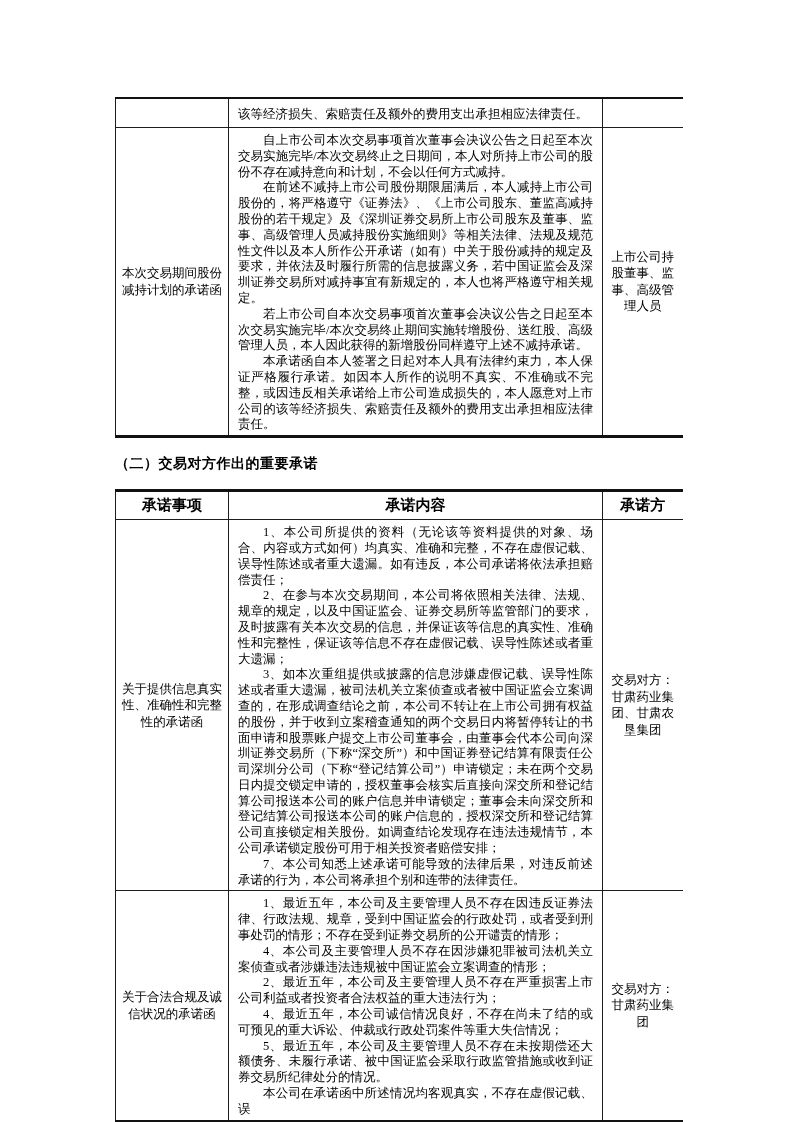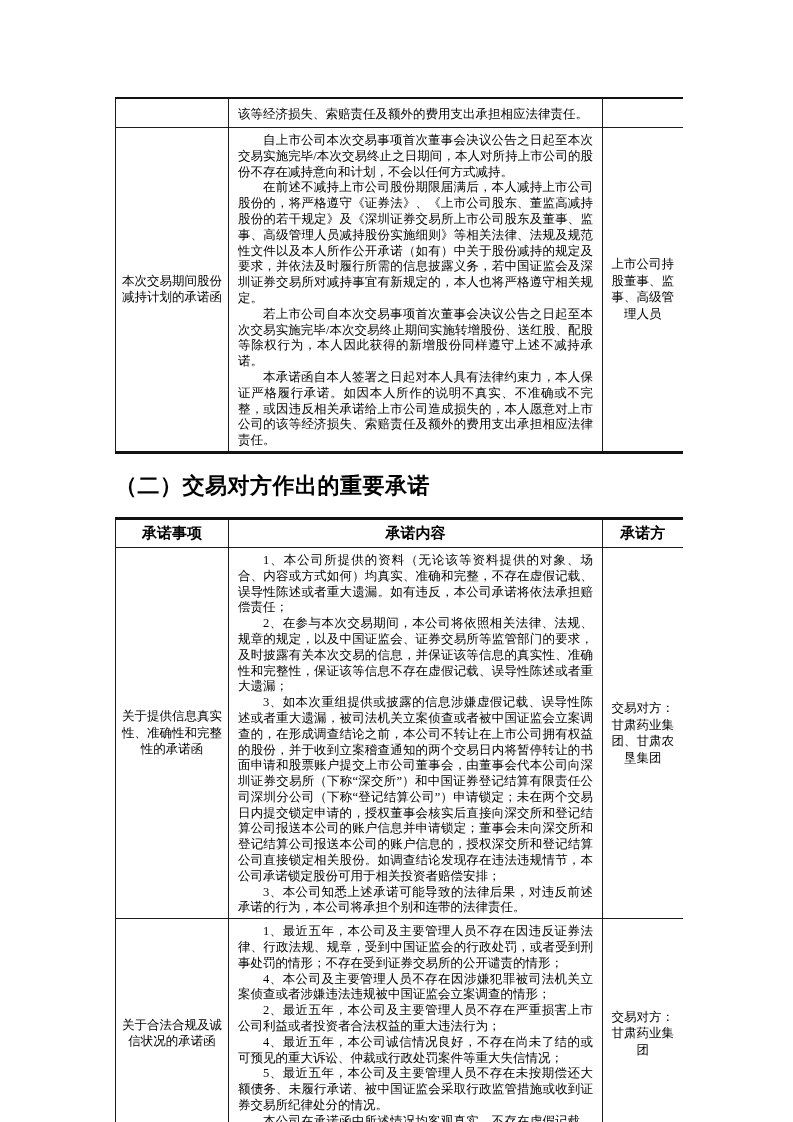--- a/index.html
+++ b/index.html
@@ -50,21 +50,21 @@
   }
   .doc-table th {
     font-weight:bold;
     text-align:center;
     height:29px;
     font-size:15px;
     padding:2px;
   }
   .section-heading {
     font-family:"Liberation Sans","DejaVu Sans",sans-serif;
-    font-size:22px;
+    font-size:14px;
     font-weight:700;
     letter-spacing:0.5px;
     margin:17px 0 16px 0;
     color:#000000;
   }
 </style>
 </head>
 <body>
 
 <div class="page">
@@ -81,21 +81,21 @@
         <td class="cell-content no-indent">
             <p>该等经济损失、索赔责任及额外的费用支出承担相应法律责任。</p>
           </td>
         <td class="cell-party"></td>
       </tr>
       <tr style="height:267px;">
         <td class="cell-item">本次交易期间股份减持计划的承诺函</td>
         <td class="cell-content">
             <p>自上市公司本次交易事项首次董事会决议公告之日起至本次交易实施完毕/本次交易终止之日期间，本人对所持上市公司的股份不存在减持意向和计划，不会以任何方式减持。</p>
             <p>在前述不减持上市公司股份期限届满后，本人减持上市公司股份的，将严格遵守《证券法》、《上市公司股东、董监高减持股份的若干规定》及《深圳证券交易所上市公司股东及董事、监事、高级管理人员减持股份实施细则》等相关法律、法规及规范性文件以及本人所作公开承诺（如有）中关于股份减持的规定及要求，并依法及时履行所需的信息披露义务，若中国证监会及深圳证券交易所对减持事宜有新规定的，本人也将严格遵守相关规定。</p>
-            <p>若上市公司自本次交易事项首次董事会决议公告之日起至本次交易实施完毕/本次交易终止期间实施转增股份、送红股、配股等除权行为，本人因此获得的新增股份同样遵守上述不减持承诺。</p>
+            <p>若上市公司自本次交易事项首次董事会决议公告之日起至本次交易实施完毕/本次交易终止期间实施转增股份、送红股、高级管理人员，本人因此获得的新增股份同样遵守上述不减持承诺。</p>
             <p>本承诺函自本人签署之日起对本人具有法律约束力，本人保证严格履行承诺。如因本人所作的说明不真实、不准确或不完整，或因违反相关承诺给上市公司造成损失的，本人愿意对上市公司的该等经济损失、索赔责任及额外的费用支出承担相应法律责任。</p>
           </td>
         <td class="cell-party">上市公司持股董事、监事、高级管理人员</td>
       </tr>
     </tbody>
   </table>
 
   <h2 class="section-heading">（二）交易对方作出的重要承诺</h2>
 
   <table class="doc-table table-main">
@@ -109,21 +109,21 @@
         <th>承诺事项</th>
         <th>承诺内容</th>
         <th>承诺方</th>
       </tr>
       <tr style="height:322px;">
         <td class="cell-item">关于提供信息真实性、准确性和完整性的承诺函</td>
         <td class="cell-content">
             <p>1、本公司所提供的资料（无论该等资料提供的对象、场合、内容或方式如何）均真实、准确和完整，不存在虚假记载、误导性陈述或者重大遗漏。如有违反，本公司承诺将依法承担赔偿责任；</p>
             <p>2、在参与本次交易期间，本公司将依照相关法律、法规、规章的规定，以及中国证监会、证券交易所等监管部门的要求，及时披露有关本次交易的信息，并保证该等信息的真实性、准确性和完整性，保证该等信息不存在虚假记载、误导性陈述或者重大遗漏；</p>
             <p>3、如本次重组提供或披露的信息涉嫌虚假记载、误导性陈述或者重大遗漏，被司法机关立案侦查或者被中国证监会立案调查的，在形成调查结论之前，本公司不转让在上市公司拥有权益的股份，并于收到立案稽查通知的两个交易日内将暂停转让的书面申请和股票账户提交上市公司董事会，由董事会代本公司向深圳证券交易所（下称“深交所”）和中国证券登记结算有限责任公司深圳分公司（下称“登记结算公司”）申请锁定；未在两个交易日内提交锁定申请的，授权董事会核实后直接向深交所和登记结算公司报送本公司的账户信息并申请锁定；董事会未向深交所和登记结算公司报送本公司的账户信息的，授权深交所和登记结算公司直接锁定相关股份。如调查结论发现存在违法违规情节，本公司承诺锁定股份可用于相关投资者赔偿安排；</p>
-            <p>3、本公司知悉上述承诺可能导致的法律后果，对违反前述承诺的行为，本公司将承担个别和连带的法律责任。</p>
+            <p>7、本公司知悉上述承诺可能导致的法律后果，对违反前述承诺的行为，本公司将承担个别和连带的法律责任。</p>
           </td>
         <td class="cell-party">交易对方：甘肃药业集团、甘肃农垦集团</td>
       </tr>
       <tr style="height:221px;">
         <td class="cell-item">关于合法合规及诚信状况的承诺函</td>
         <td class="cell-content">
             <p>1、最近五年，本公司及主要管理人员不存在因违反证券法律、行政法规、规章，受到中国证监会的行政处罚，或者受到刑事处罚的情形；不存在受到证券交易所的公开谴责的情形；</p>
             <p>4、本公司及主要管理人员不存在因涉嫌犯罪被司法机关立案侦查或者涉嫌违法违规被中国证监会立案调查的情形；</p>
             <p>2、最近五年，本公司及主要管理人员不存在严重损害上市公司利益或者投资者合法权益的重大违法行为；</p>
             <p>4、最近五年，本公司诚信情况良好，不存在尚未了结的或可预见的重大诉讼、仲裁或行政处罚案件等重大失信情况；</p>

